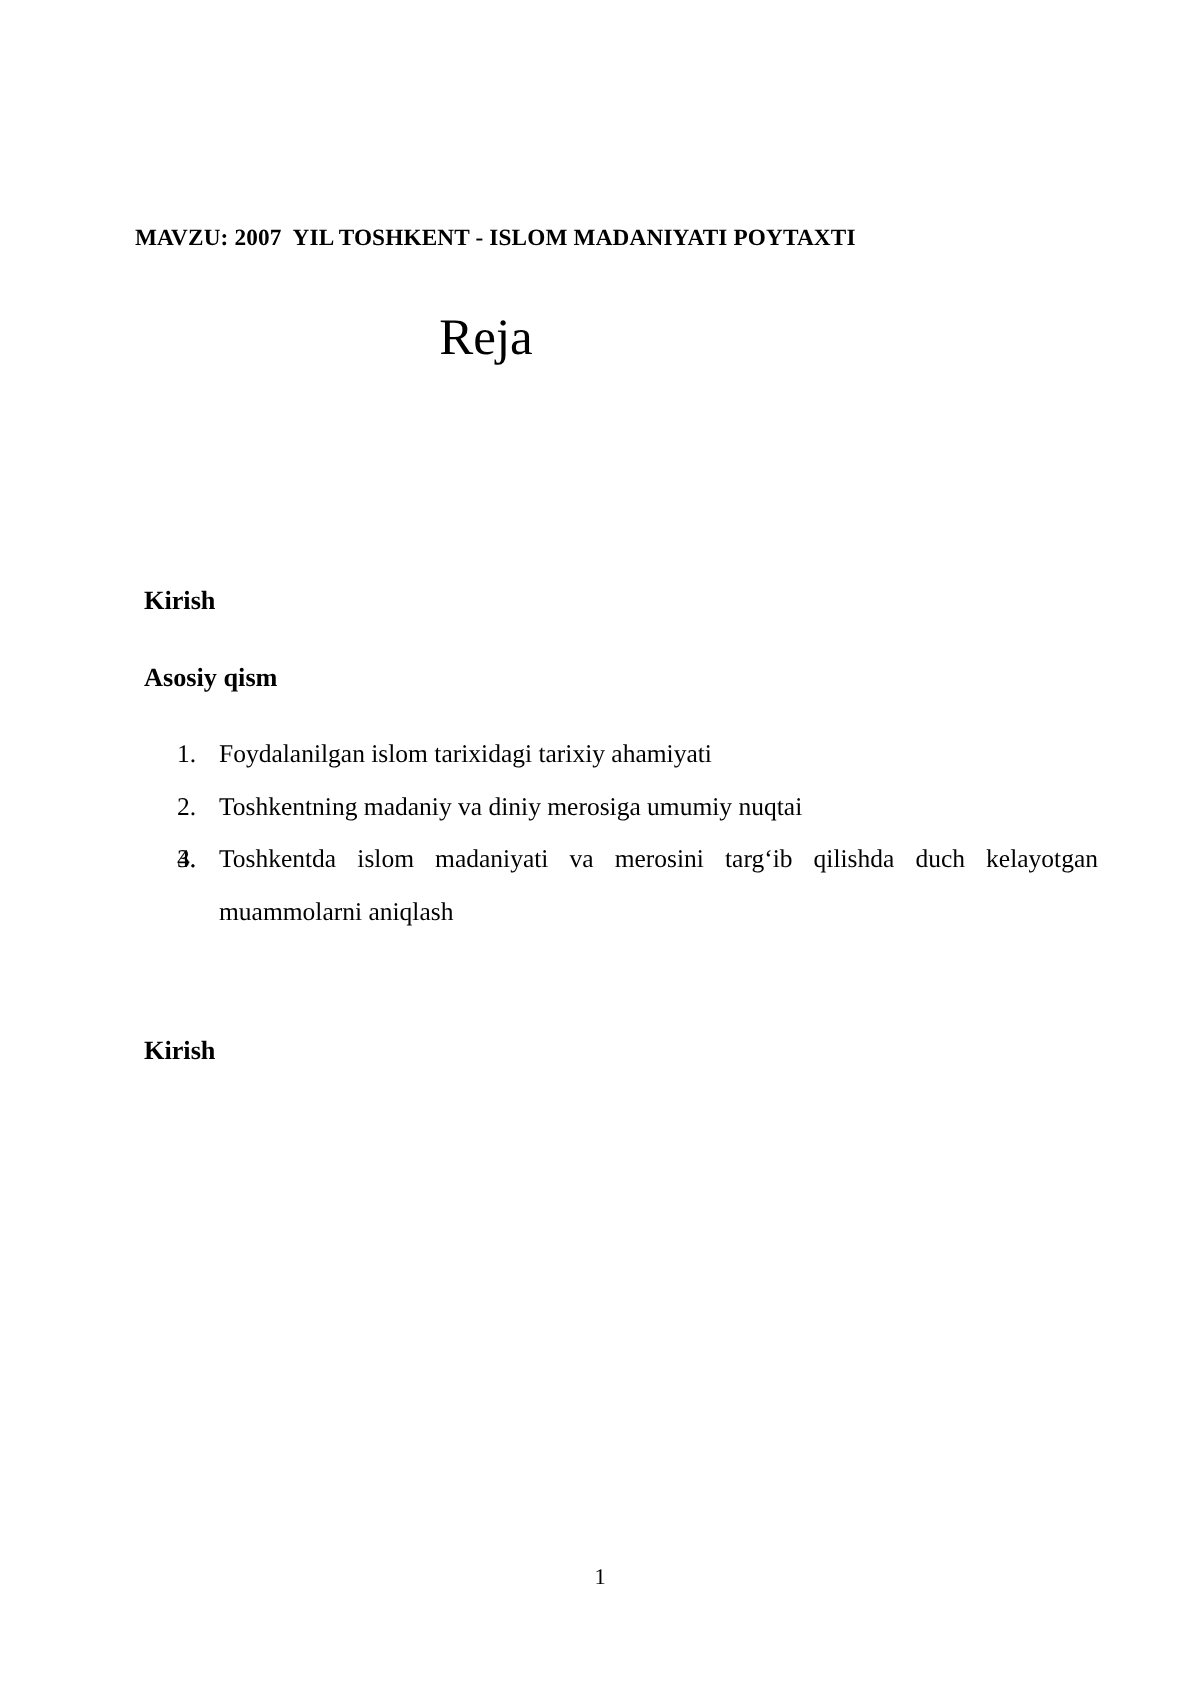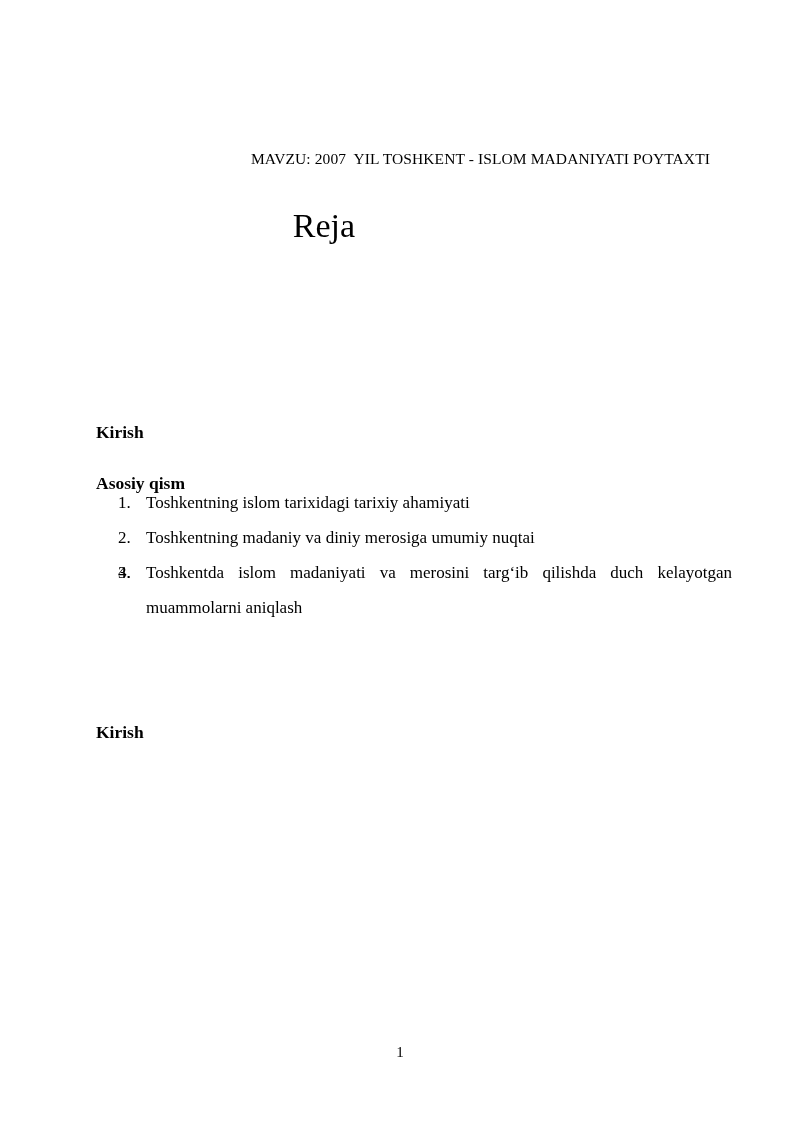--- a/index.html
+++ b/index.html
@@ -23,22 +23,22 @@
     height: 1131px;
     background: #ffffff;
   }
 
   
   .doc-title {
     position: absolute;
     left: 90px;
     top: 99px;
     width: 620px;
-    text-align: right;
-    font-weight: normal;
+    text-align: left;
+    font-weight: bold;
     font-size: 15.5px;
     line-height: 24px;
     letter-spacing: 0.1px;
     white-space: pre-wrap;
   }
   .doc-title .title-line {
     display: block;
   }
 
   
@@ -54,21 +54,20 @@
   }
 
   
   .section-heading {
     position: absolute;
     left: 96px;
     font-weight: bold;
     font-size: 17.5px;
     line-height: 22px;
     white-space: nowrap;
-    margin-top: 32px;
   }
   #heading-kirish  { top: 389px; }
   #heading-asosiy  { top: 440px; }
   #heading-xulosa  { top: 689px; }
   #heading-foyd    { top: 739px; }
 
   
   .plan-list {
     position: absolute;
     left: 118px;
@@ -125,21 +124,21 @@
 
   <div class="reja-heading">Reja</div>
 
   <div class="section-heading" id="heading-kirish">Kirish</div>
 
   <div class="section-heading" id="heading-asosiy">Asosiy qism</div>
 
   <ol class="plan-list">
     <li class="plan-item single-line">
       <span class="marker">1.</span>
-      <span class="text">Toshkentning islom tarixidagi tarixiy ahamiyati</span>
+      <span class="text">Foydalanilgan islom tarixidagi tarixiy ahamiyati</span>
     </li>
     <li class="plan-item single-line">
       <span class="marker">2.</span>
       <span class="text">Toshkentning madaniy va diniy merosiga umumiy nuqtai</span>
     </li>
     <li class="plan-item single-line">
       <span class="marker">3.</span>
     </li>
     <li class="plan-item wrapped">
       <span class="marker">4.</span>

